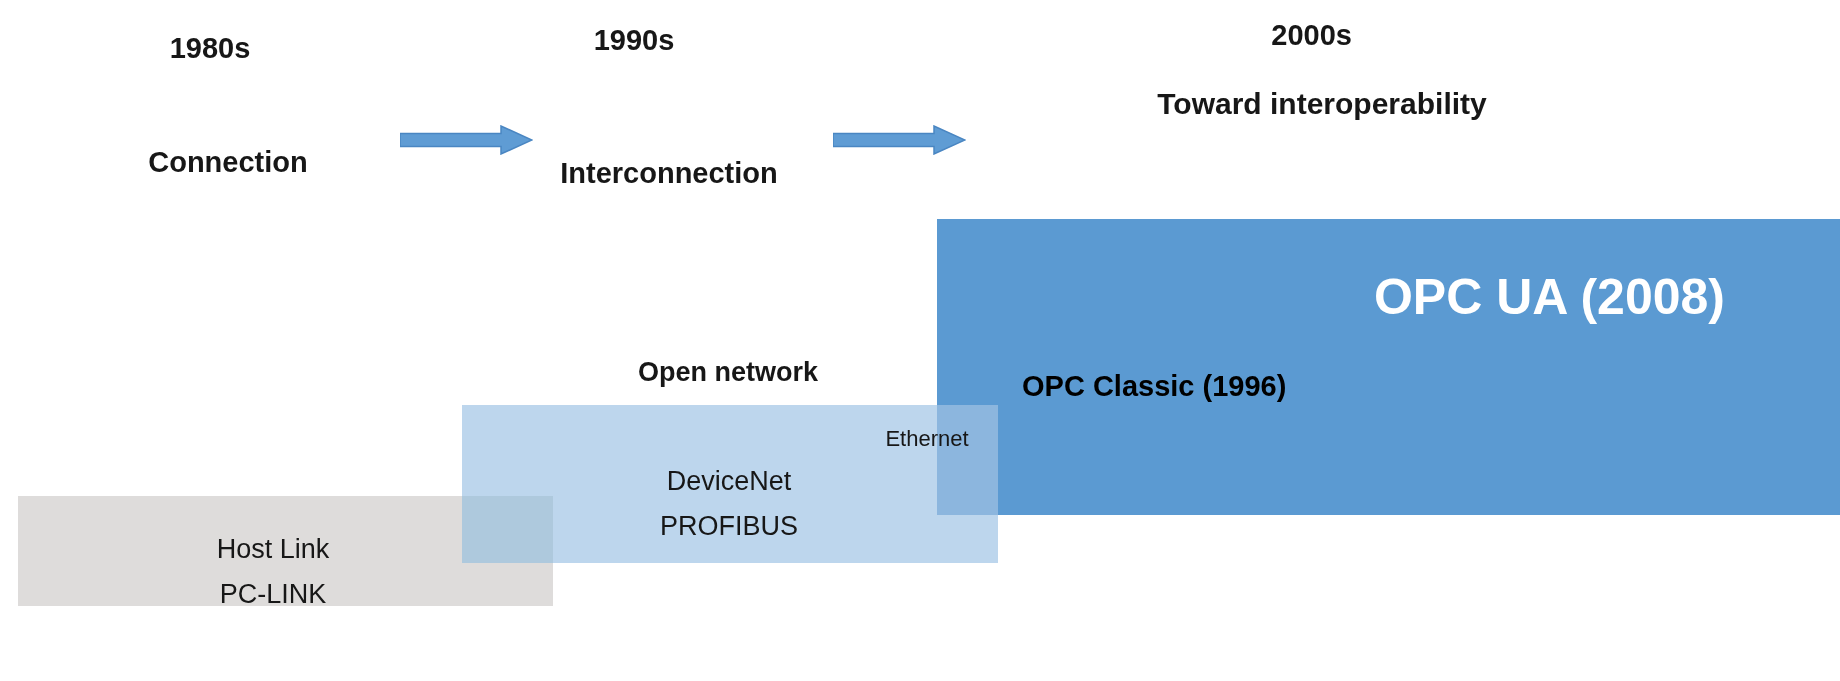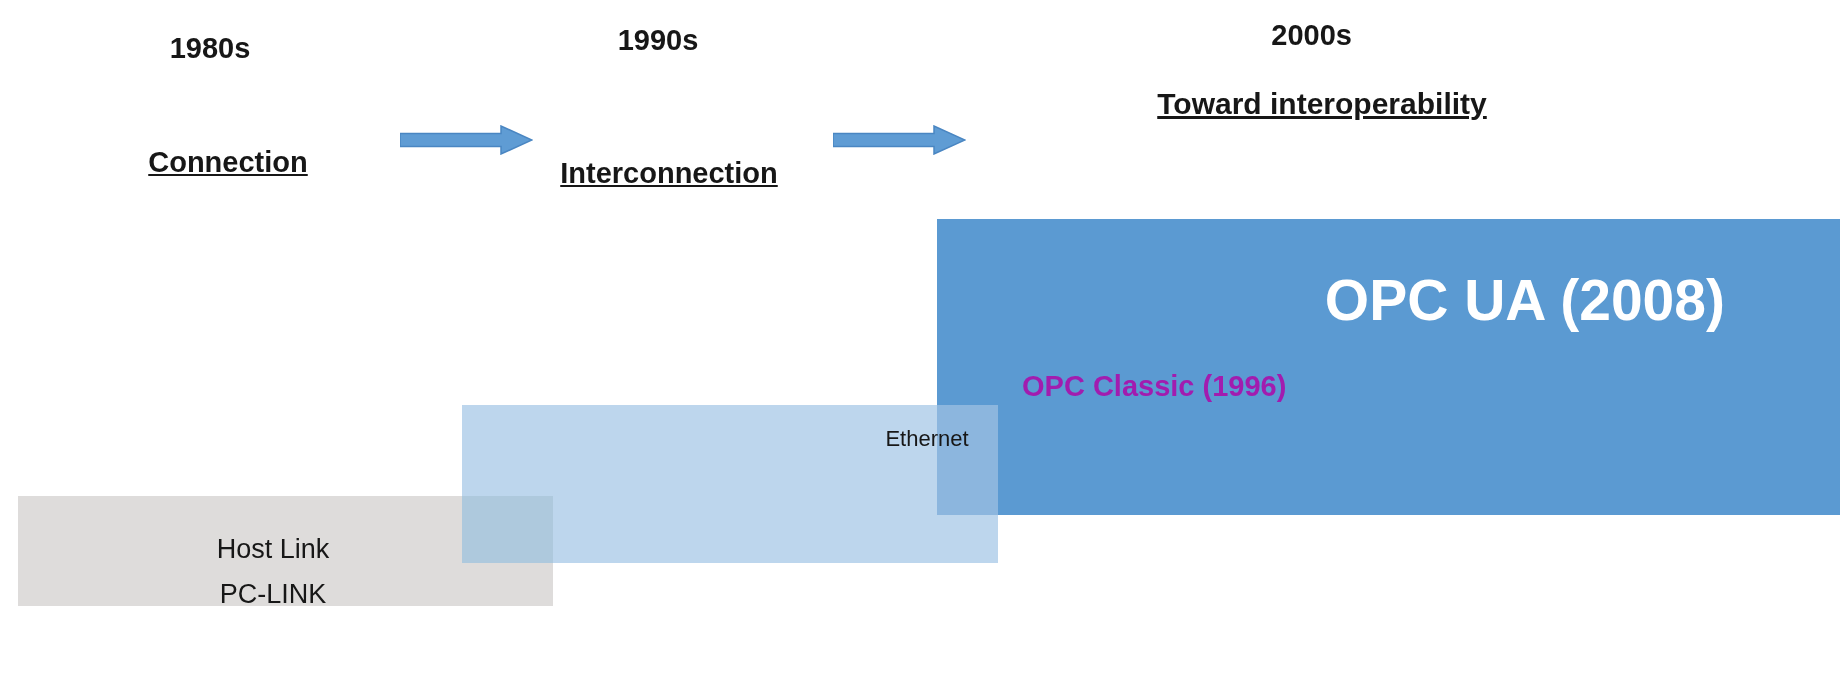--- a/index.html
+++ b/index.html
@@ -10,23 +10,23 @@
     background: #ffffff;
     font-family: "Liberation Sans", sans-serif;
     color: #171717;
     overflow: hidden;
   }
   .abs { position: absolute; }
   .center { text-align: center; }
 
   
   .decade  { font-size: 29px; font-weight: bold; line-height: 1; }
-  .phase   { font-size: 29px; font-weight: bold; line-height: 1; text-decoration: underline; }
+  .phase   { font-size: 29px; font-weight: bold; line-height: 1; }
   #decade-1980s { left: 130px; top: 34px;  width: 160px; }
-  #decade-1990s { left: 578px; top: 26px;  width: 160px; }
+  #decade-1990s { left: 554px; top: 26px;  width: 160px; }
   #decade-2000s { left: 1192px; top: 21px; width: 160px; text-align: right; }
   #phase-connection      { left: 118px; top: 116px; width: 220px; margin-top: 32px; }
   #phase-interconnection { left: 544px; top: 122px; width: 250px; margin-top: 37px; }
   #phase-interoperability{ left: 1102px; top: 89px; width: 440px; font-size: 30px; }
 
   
   .arrow-svg { display: block; }
   #arrow-1 { left: 400px; top: 125px; }
   #arrow-2 { left: 833px; top: 125px; }
 
@@ -43,25 +43,25 @@
   #title-open      { left: 578px; top: 359px; width: 300px; }
 
   .item-list { font-size: 27px; line-height: 45px; }
   #items-dedicated { left: 98px;  top: 527px; width: 350px; }
   #items-open      { left: 579px; top: 459px; width: 300px; }
   #label-ethernet  { left: 852px; top: 428px; width: 150px; font-size: 22px; line-height: 1; }
 
   
   #label-opc-classic {
     left: 1022px; top: 372px;
-    font-size: 29px; font-weight: bold; color: #a21caf; line-height: 1;
+    font-size: 29px; font-weight: bold; color: #000000; line-height: 1;
   }
   #label-opc-ua {
     right: 115px; top: 272px;
-    font-size: 57px; font-weight: bold; color: #ffffff; line-height: 1;
+    font-size: 50px; font-weight: bold; color: #ffffff; line-height: 1;
   }
 </style>
 </head>
 <body>
 
 <div id="canvas">
 
   <div class="abs decade center" id="decade-1980s">1980s</div>
   <div class="abs decade center" id="decade-1990s">1990s</div>
   <div class="abs decade center" id="decade-2000s">2000s</div>
@@ -81,18 +81,23 @@
   <div class="abs" id="box-open"></div>
   <div class="abs" id="box-interop"></div>
   <div class="abs" id="overlap-open-interop"></div>
   <div class="abs" id="overlap-dedicated-open"></div>
 
   <div class="abs item-list center" id="items-dedicated">
     <div>Host Link</div>
     <div>PC-LINK</div>
   </div>
 
+  <div class="abs box-title center" id="title-open">Open network</div>
+  <div class="abs item-list center" id="items-open">
+    <div>DeviceNet</div>
+    <div>PROFIBUS</div>
+  </div>
   <div class="abs center" id="label-ethernet">Ethernet</div>
 
   <div class="abs" id="label-opc-classic">OPC Classic (1996)</div>
   <div class="abs" id="label-opc-ua">OPC UA (2008)</div>
 
 </div>
 
 </body></html>

